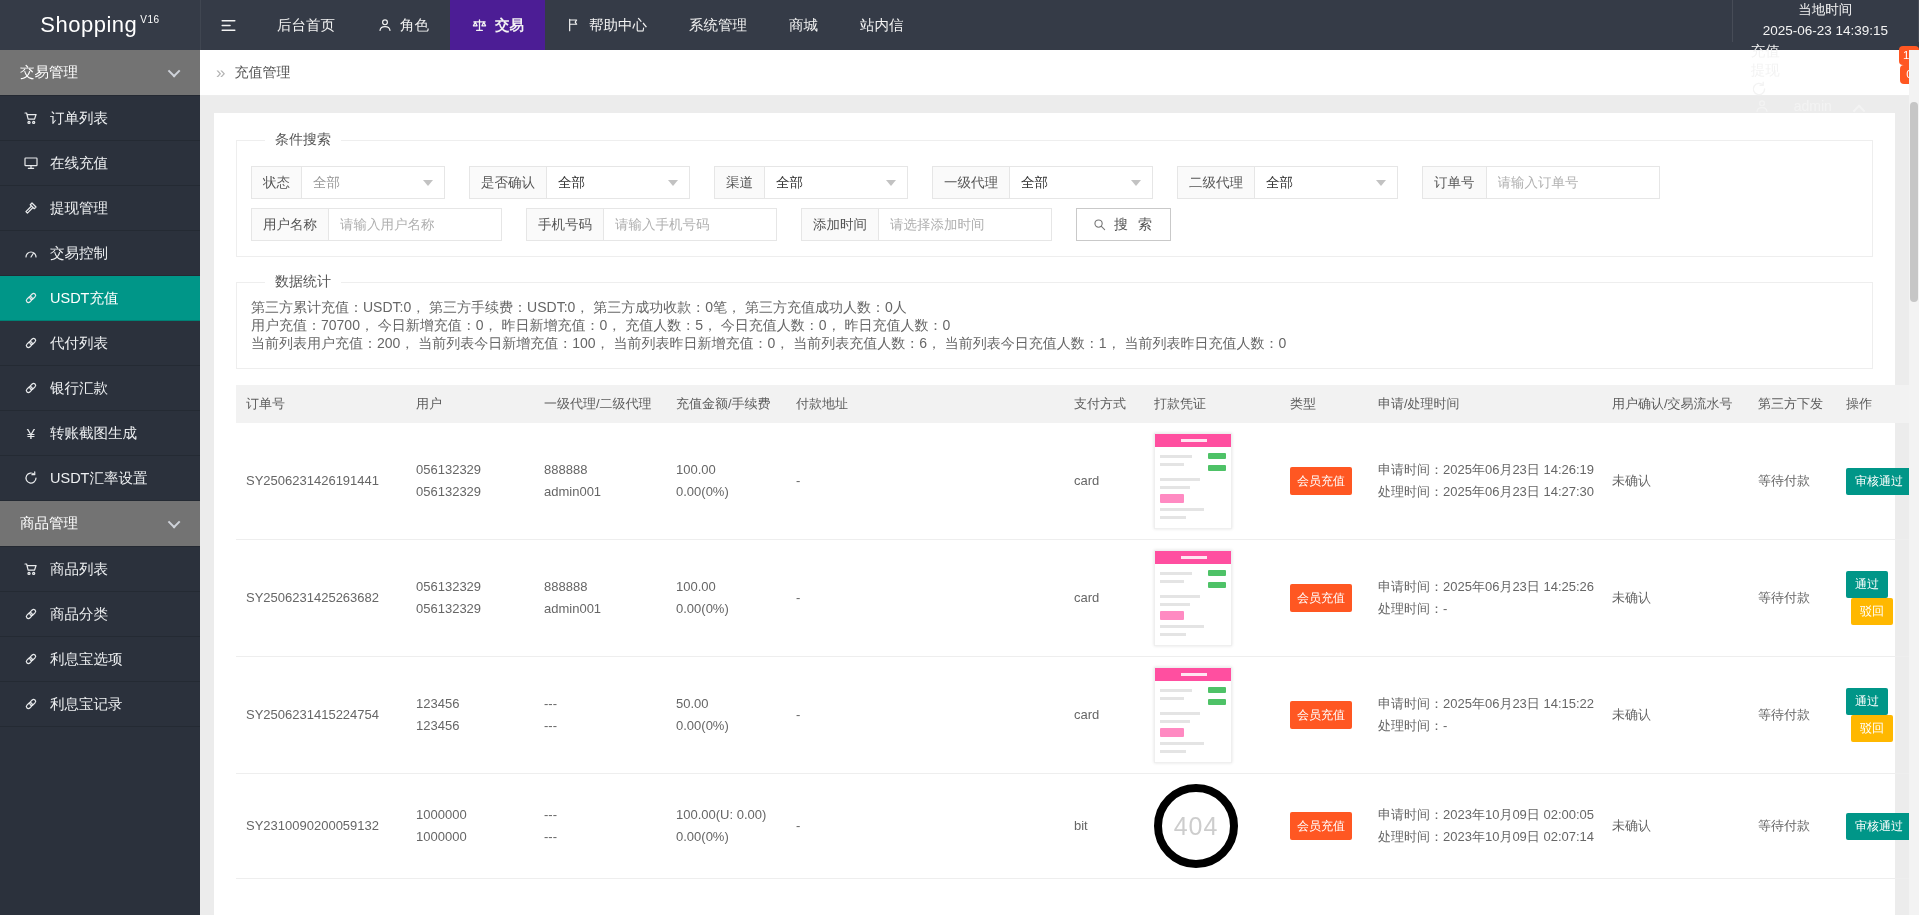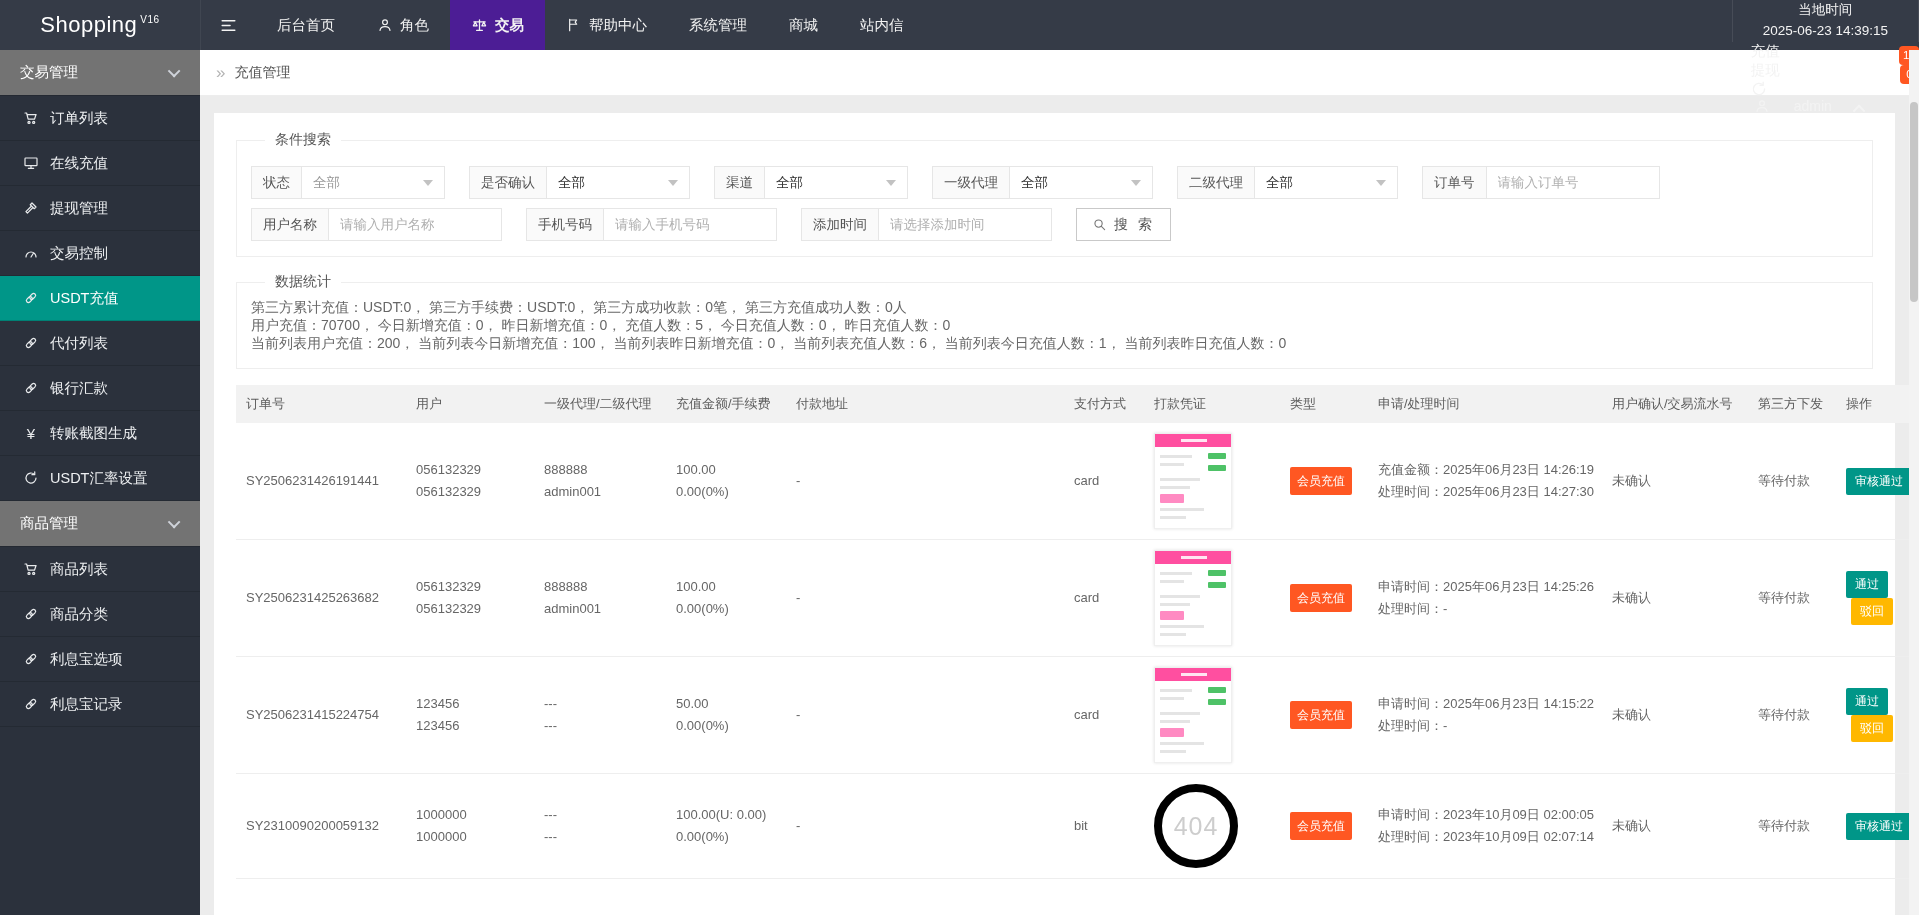--- a/index.html
+++ b/index.html
@@ -440,21 +440,21 @@
                 <span class="gl g2"></span>
                 <span class="gl g3"></span>
                 <span class="gl g4"></span>
                 <span class="gl g5"></span>
                 <span class="gl g6"></span>
               <span class="pblock"></span>
             </div>
           </td>
           <td><span class="type-badge">会员充值</span></td>
           <td class="l2">
-              <div>充值金额：2025年06月23日 14:26:19</div>
+              <div>申请时间：2025年06月23日 14:26:19</div>
               <div>处理时间：2025年06月23日 14:27:30</div>
             </td>
           <td>未确认</td>
           <td>等待付款</td>
           <td class="ops">
             <button class="btn teal">审核通过</button>
           </td>
         </tr>
 
         <tr>

